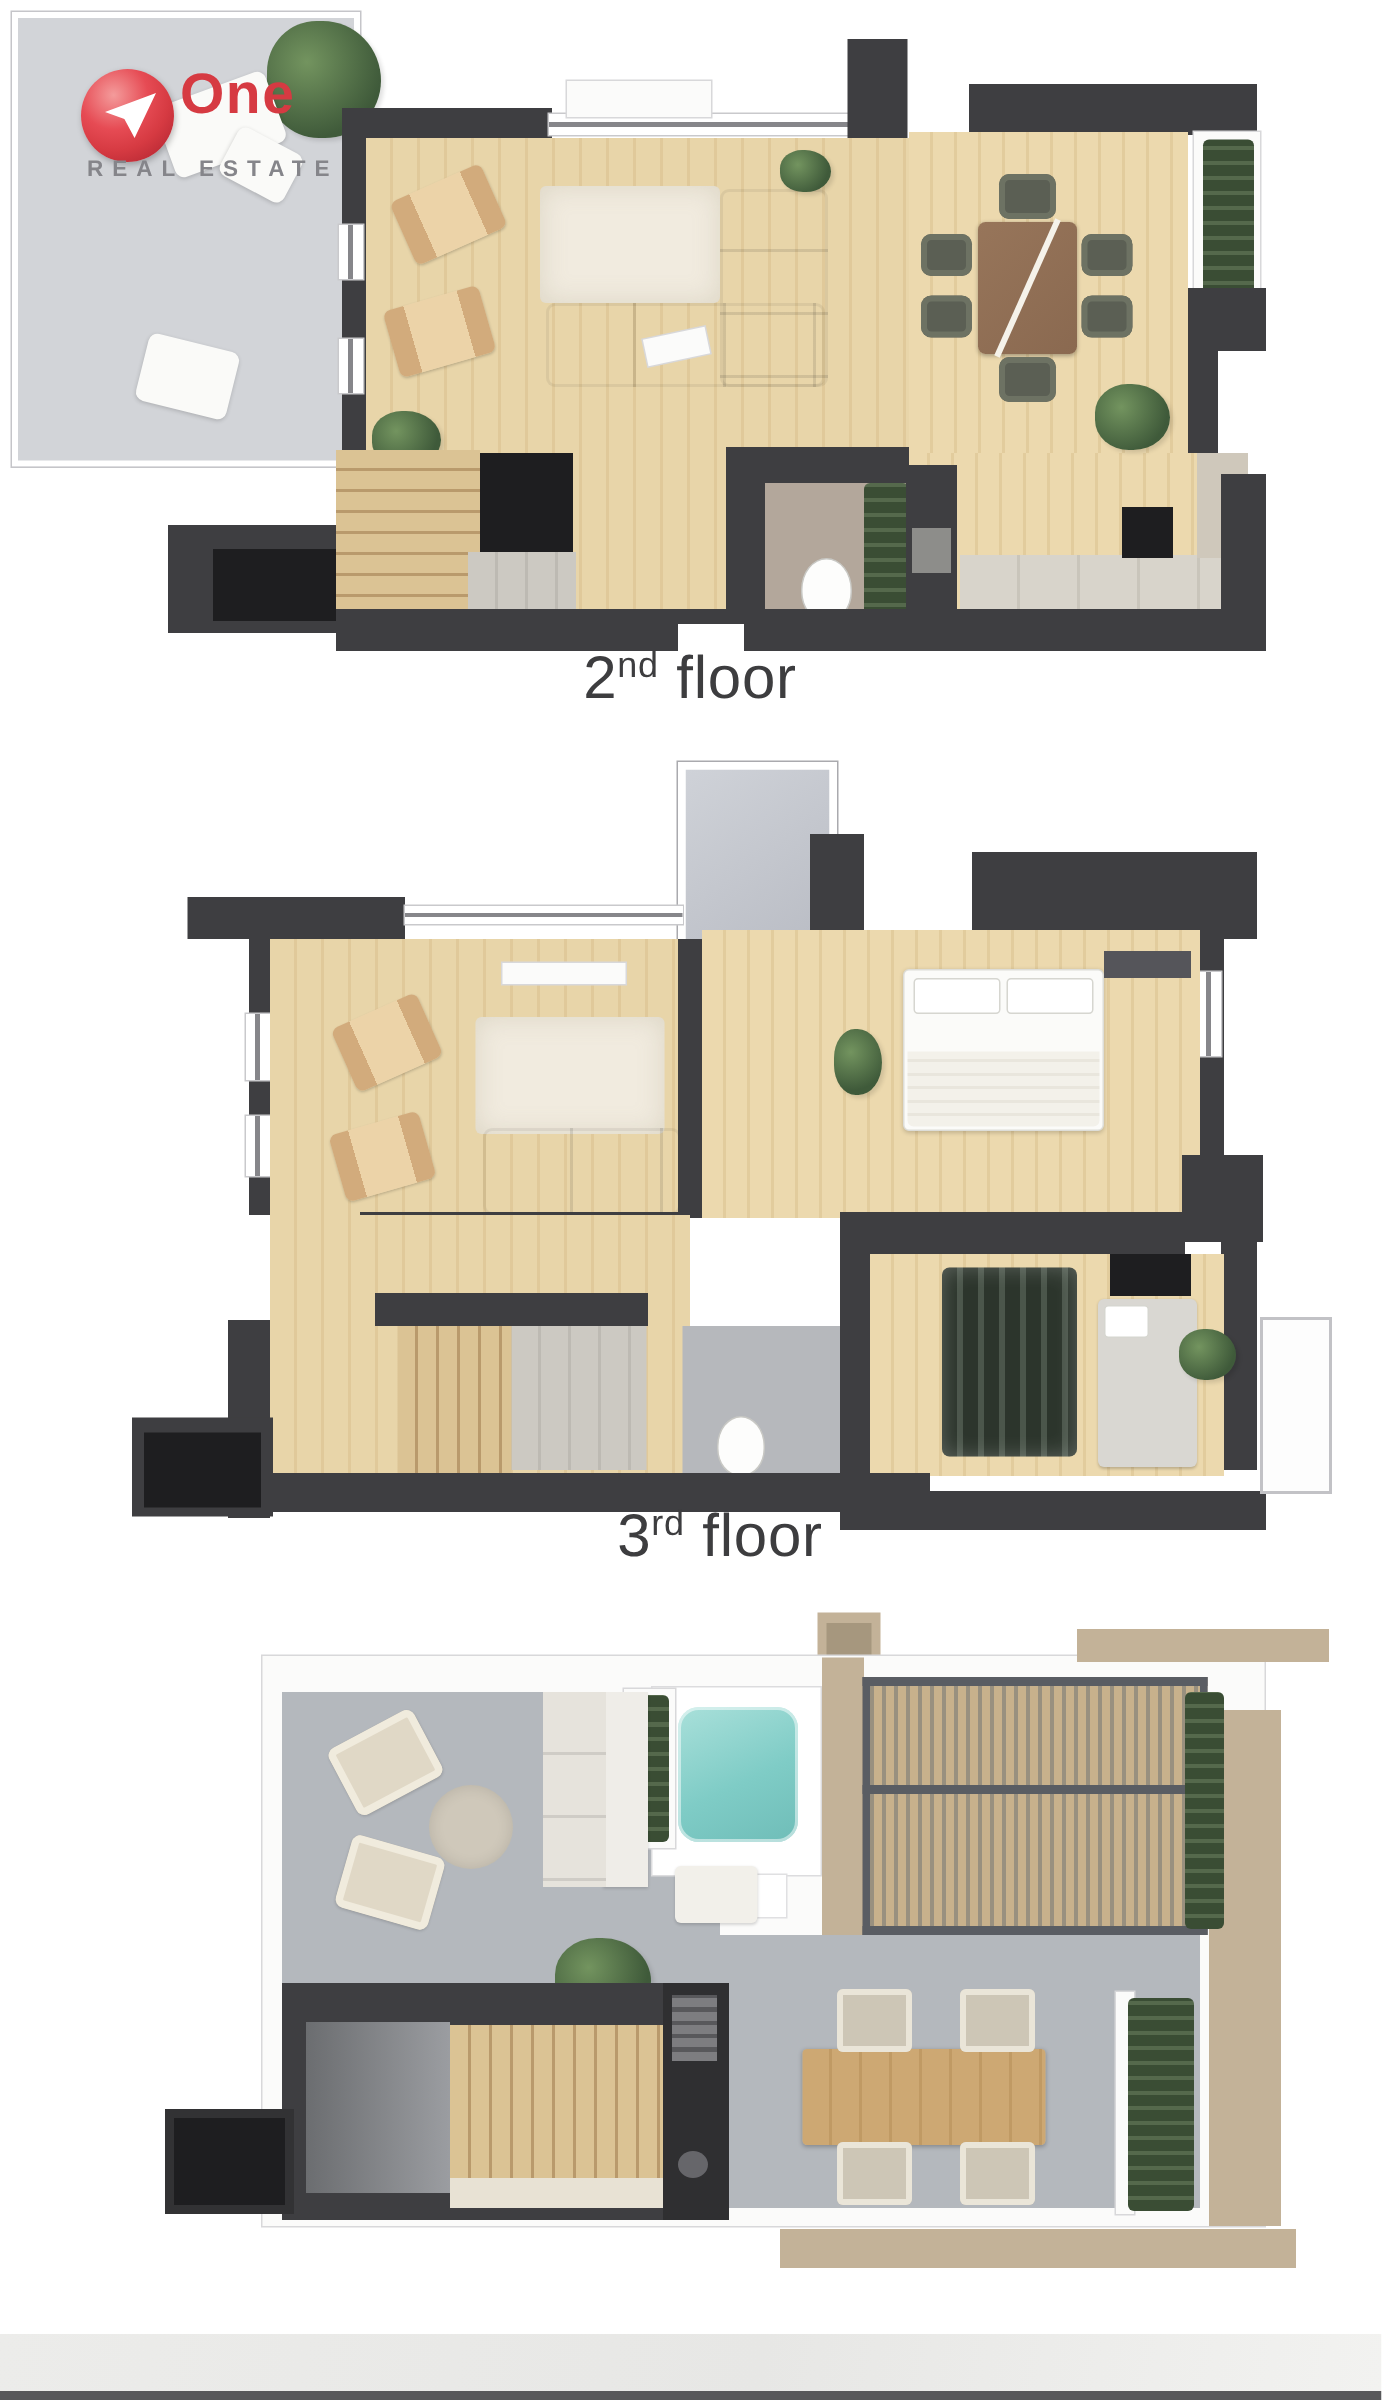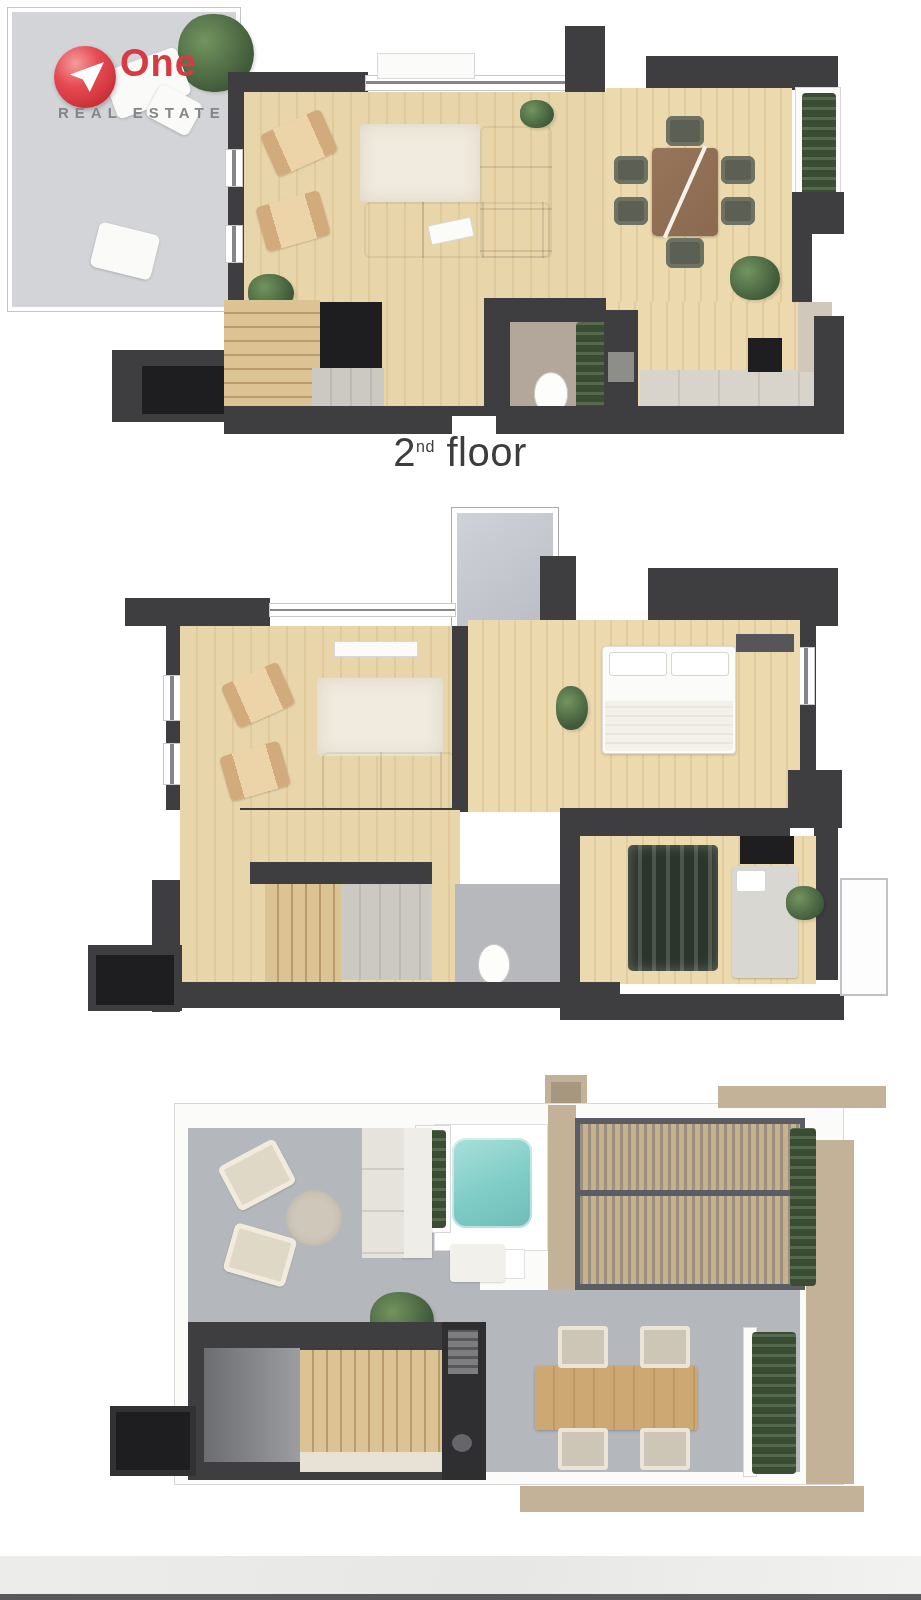--- a/index.html
+++ b/index.html
@@ -51,21 +51,21 @@
   
   .logo-circle{width:62px;height:62px;border-radius:50%;
       background:radial-gradient(circle at 35% 28%,#f49b9b 0%,#e64b54 38%,var(--brand-red,#d63a42) 62%,#a8202c 100%);
       box-shadow:1px 2px 4px rgba(0,0,0,.25)}
   .logo-arrow{width:34px;height:30px;background:#fff;
       clip-path:polygon(0 42%,100% 0,58% 100%,38% 58%)}
   .brand{color:var(--brand-red,#d63a42);font-size:38px;font-weight:bold;letter-spacing:1px;line-height:1}
   .tagline{color:var(--tagline-gray,#85858a);font-size:15px;letter-spacing:6px;font-weight:bold}
   
   .floor-label{font-size:40px;color:var(--label-text,#3d3d3f);text-align:center;letter-spacing:.5px}
-  .floor-label sup{font-size:16px}
+  .floor-label sup{font-size:24px}
   .skylight{background:linear-gradient(145deg,#cfd2d8,#b9bcc4);border:5px solid #fff;outline:1px solid #aaaaae}
   .bottom-band{background:linear-gradient(100deg,#ececea 0%,#e7e7e5 55%,#f2f2f0 100%)}
 </style>
 </head>
 <body>
 
 <div class="g">
 
   <div class="e terrace" style="left:8px;top:8px;width:224px;height:295px"></div>
   <div class="e plant" style="left:178px;top:14px;width:76px;height:78px"></div>
@@ -194,20 +194,23 @@
   </div>
   <div class="e plant" style="left:786px;top:886px;width:38px;height:34px"></div>
 
   <div class="e wall" style="left:152px;top:880px;width:28px;height:132px"></div>
   <div class="e wall" style="left:88px;top:945px;width:94px;height:66px"></div>
   <div class="e wall-dk" style="left:96px;top:955px;width:78px;height:50px"></div>
   <div class="e wall" style="left:180px;top:982px;width:440px;height:26px"></div>
   <div class="e wall" style="left:560px;top:994px;width:284px;height:26px"></div>
   <div class="e rail" style="left:840px;top:878px;width:44px;height:114px"></div>
 
+  <div class="e floor-label" style="left:280px;top:1002px;width:400px">
+    <span>3</span><sup>rd</sup><span> floor</span>
+  </div>
 </div>
 
 <div class="g">
   <div class="e beige" style="left:545px;top:1075px;width:42px;height:56px">
     <div class="e" style="left:6px;top:7px;width:30px;height:22px;background:#a6977e"></div>
   </div>
   <div class="e whitebox" style="left:175px;top:1104px;width:668px;height:380px"></div>
   <div class="e beige" style="left:718px;top:1086px;width:168px;height:22px"></div>
   <div class="e beige" style="left:806px;top:1140px;width:48px;height:344px"></div>
   <div class="e beige" style="left:520px;top:1486px;width:344px;height:26px"></div>

